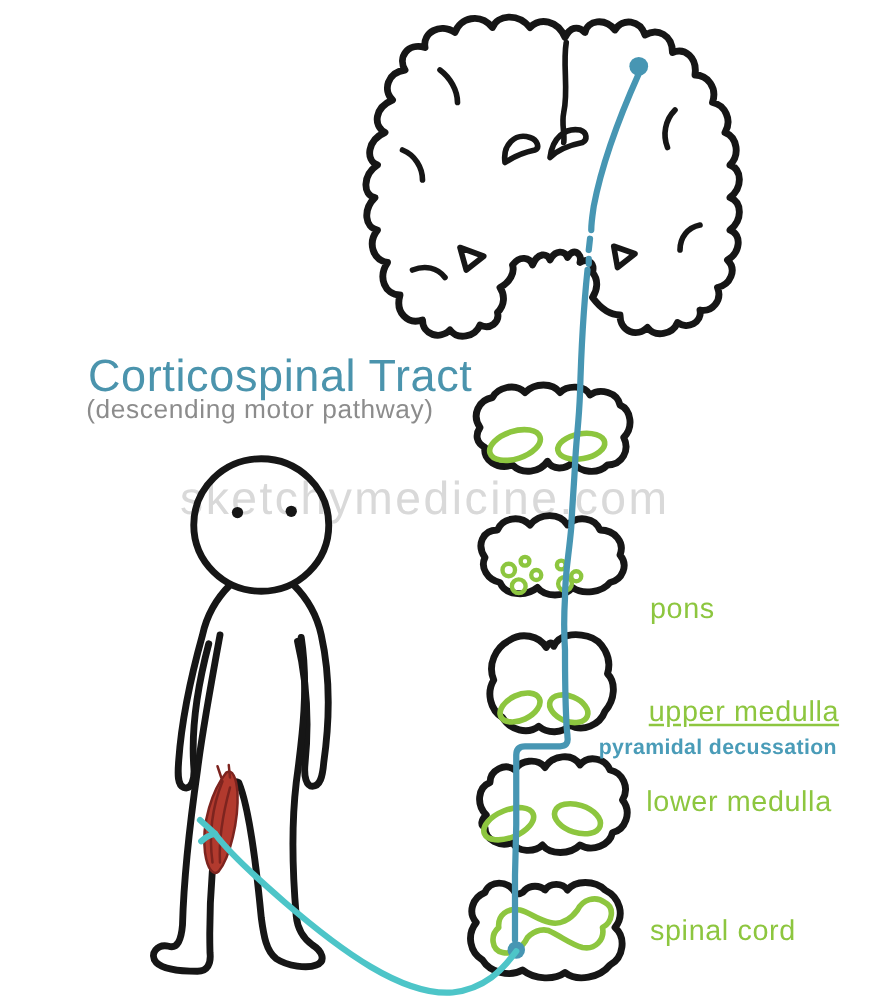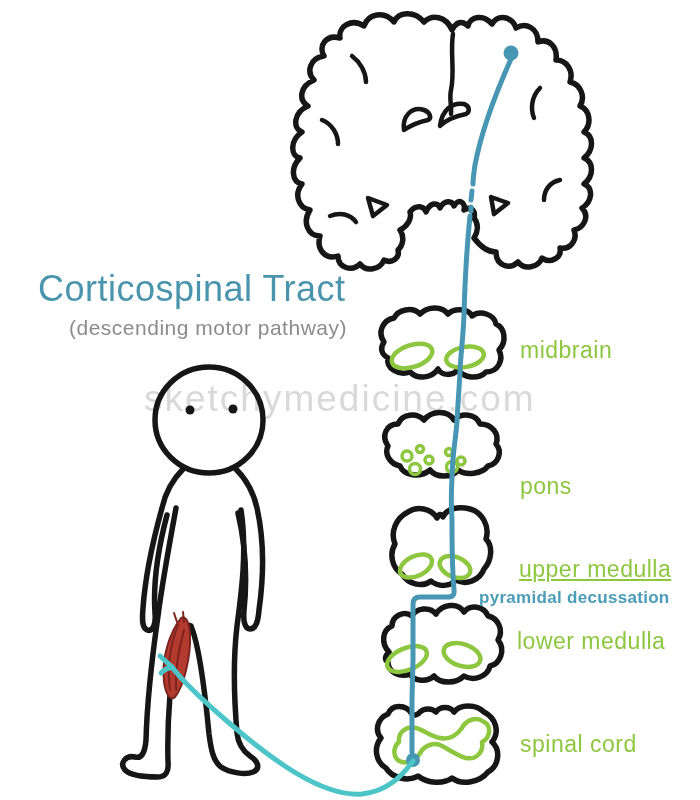--- a/index.html
+++ b/index.html
@@ -7,21 +7,21 @@
     position:relative;width:700px;height:800px;overflow:hidden;background:#fff;
     font-family:"Liberation Sans", sans-serif;
   }
   .watermark{
     position:absolute;left:144px;top:378px;
     font-size:37px;font-weight:400;letter-spacing:2px;
     color:var(--c-watermark);white-space:nowrap;
   }
   .art{position:absolute;left:0;top:0;}
   .title{
-    position:absolute;left:38px;top:268px;width:340px;text-align:left;
+    position:absolute;left:38px;top:280px;width:340px;text-align:right;
     font-size:36px;font-weight:300;letter-spacing:.5px;color:var(--c-title);
     white-space:nowrap;
   }
   .subtitle{
     position:absolute;left:38px;top:316px;width:340px;text-align:center;
     font-size:21px;font-weight:400;letter-spacing:.5px;color:var(--c-subtitle);
     white-space:nowrap;
   }
   .lbl{
     position:absolute;color:var(--c-green);
@@ -209,20 +209,19 @@
       <path class="s-nerve" d="M 413 761 C 402 776 388 791 362 794
            C 322 797 272 760 228 722
            C 206 703 183 682 172 667"></path>
       <path class="s-nerve" d="M 172 667 L 160 656 M 172 667 C 168 668 164 670 161 673"></path>
     </g>
   </svg>
 
   <div class="title">Corticospinal Tract</div>
   <div class="subtitle">(descending motor pathway)</div>
 
-  <div class="lbl lbl-midbrain">midbrain</div>
   <div class="lbl lbl-pons">pons</div>
   <div class="lbl lbl-upper-medulla">upper medulla</div>
   <div class="lbl-decussation">pyramidal decussation</div>
   <div class="lbl lbl-lower-medulla">lower medulla</div>
   <div class="lbl lbl-spinal-cord">spinal cord</div>
 
 </div>
 
 </body></html>

